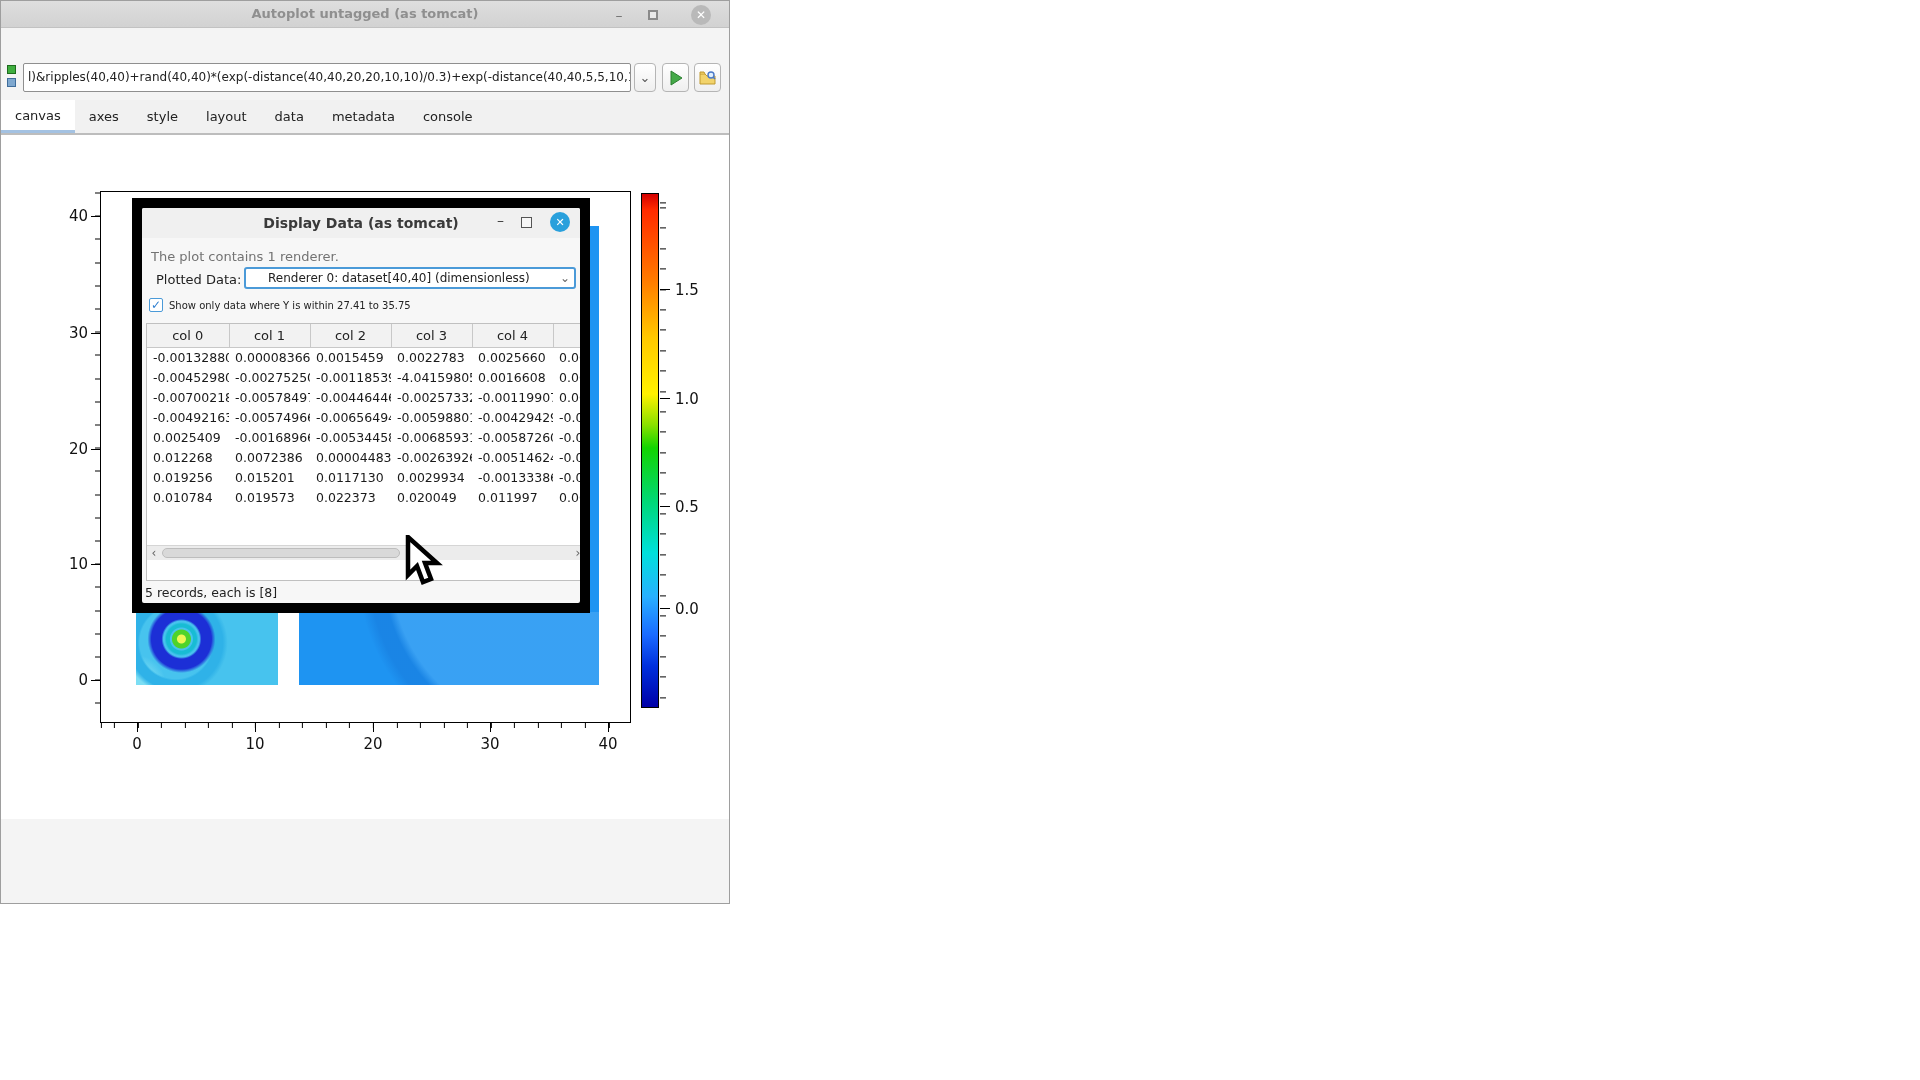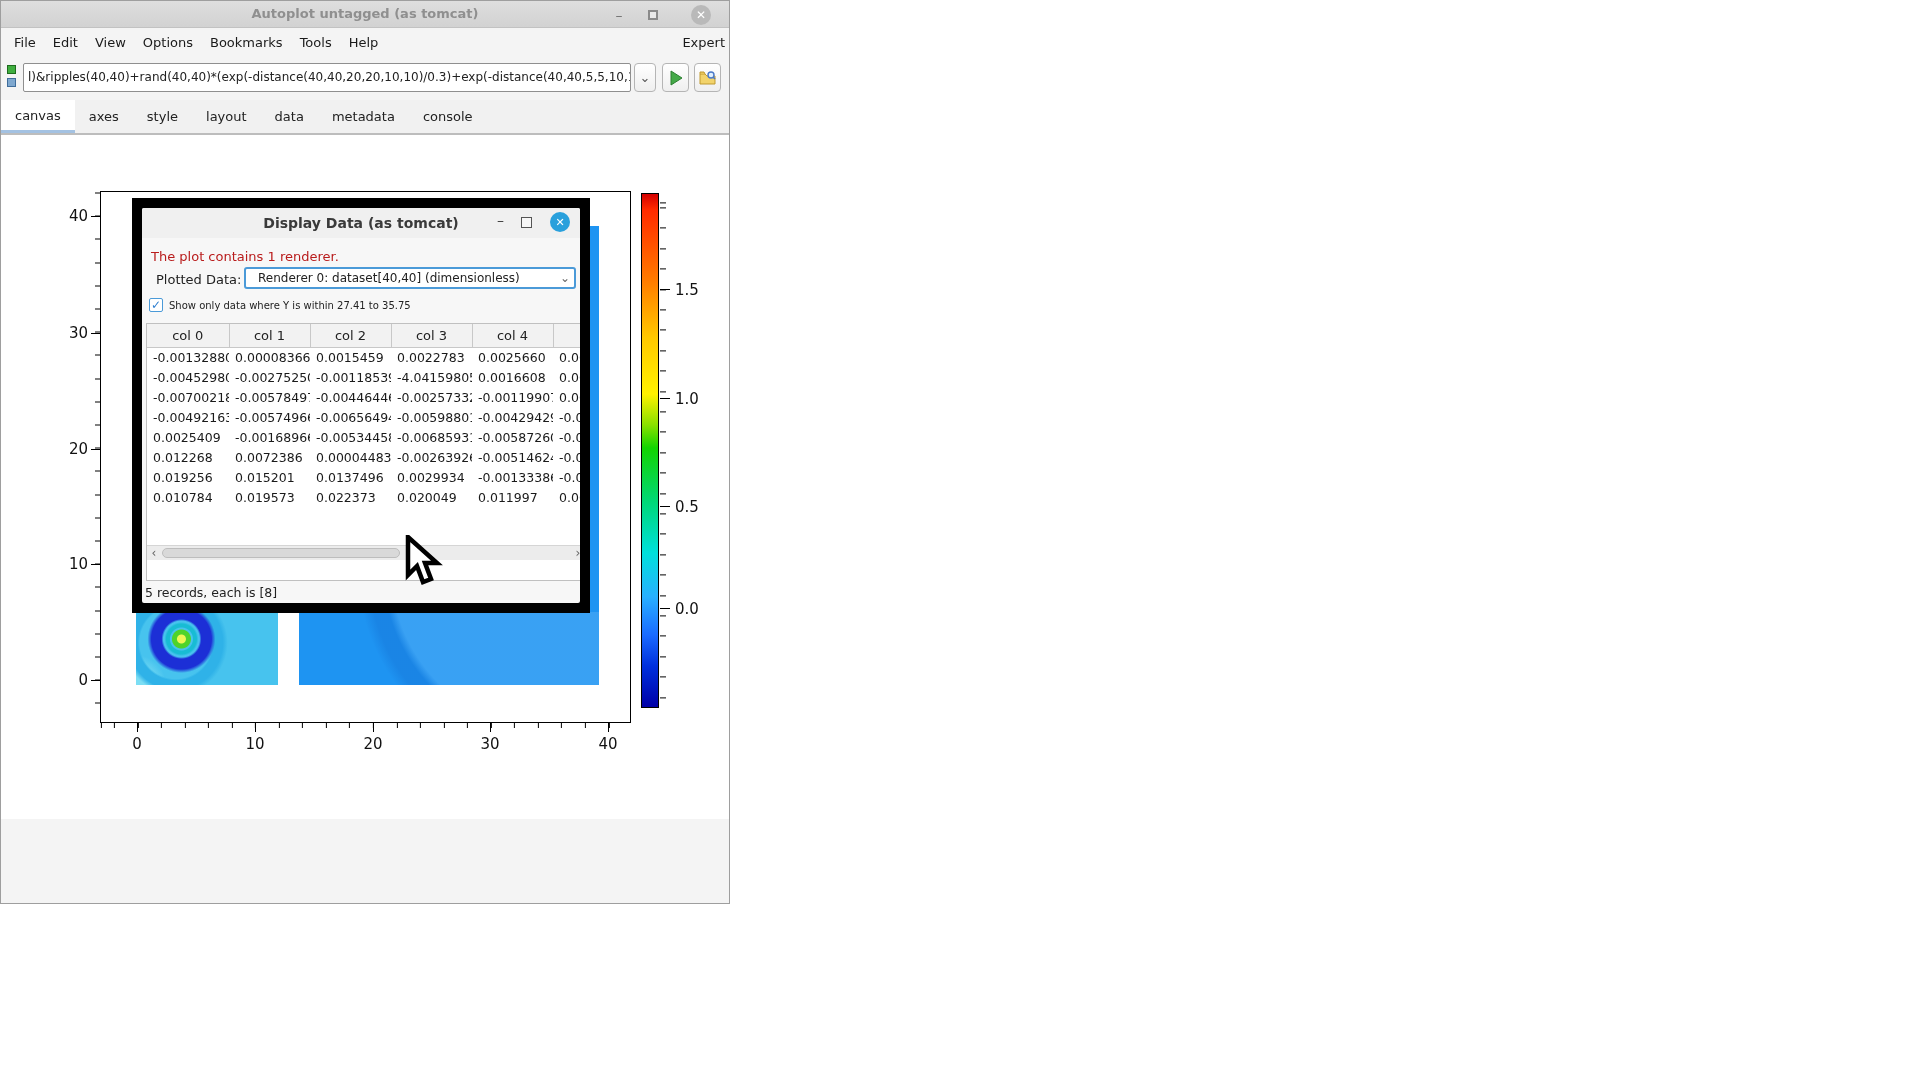--- a/index.html
+++ b/index.html
@@ -110,25 +110,25 @@
                border-radius:2px; overflow:hidden; }
   #dlg-titlebar { position:relative; height:30px; background:#f0f0f0; }
   #dlg-title { position:absolute; left:0; right:0; top:7px; text-align:center;
                font-size:14px; font-weight:bold; color:#3a3a3a; }
   #dlg-min { position:absolute; right:76px; top:4px; color:#444; font-size:14px; }
   #dlg-max { position:absolute; right:48px; top:9px; width:11px; height:11px;
              border:1.5px solid #555; background:#f7f7f7; }
   #dlg-close { position:absolute; right:10px; top:4px; width:20px; height:20px;
                border-radius:50%; background:#29a0dc; color:#fff; font-size:11px;
                font-weight:bold; display:flex; align-items:center; justify-content:center; }
-  #dlg-summary { position:absolute; left:9px; top:41px; font-size:13px; color:#b91c1c; }
+  #dlg-summary { position:absolute; left:9px; top:41px; font-size:13px; color:#737373; }
   #plotted-label { position:absolute; left:14px; top:64px; font-size:13px; color:#222; }
   #plotted-combo { position:absolute; left:102px; top:59px; width:332px; height:22px;
                    background:#fff; border:2px solid #4b9ad8; border-radius:3px;
-                   font-size:12px; color:#222; line-height:18px; padding:0 12px;
+                   font-size:12px; color:#222; line-height:18px; padding:0 22px;
                    white-space:nowrap; overflow:hidden; }
   #combo-chevron { position:absolute; right:4px; top:0; color:#666; font-size:12px; }
   #filter-row { position:absolute; left:7px; top:90px; display:flex; align-items:center; gap:6px; }
   #filter-check { width:14px; height:14px; border:1.5px solid #4b9ad8; border-radius:2px;
                   background:#fff; color:#2f7fd0; font-size:12px; font-weight:bold;
                   display:flex; align-items:center; justify-content:center; }
   #filter-label { font-size:10px; color:#222; }
   
   #dtable { position:absolute; left:4px; top:115px; width:440px; height:258px;
             background:#fff; border:1px solid #c0c0c0; }
@@ -162,30 +162,20 @@
 
   <div id="titlebar">
     <div id="title">Autoplot untagged (as tomcat)</div>
     <div id="w-min" class="winctl">–</div>
     <div id="w-max" class="winctl">
         <span class="box"></span>
       </div>
     <div id="w-close" class="winctl">✕</div>
   </div>
 
-  <div id="menubar">
-    <span class="menu-item">File</span>
-    <span class="menu-item">Edit</span>
-    <span class="menu-item">View</span>
-    <span class="menu-item">Options</span>
-    <span class="menu-item">Bookmarks</span>
-    <span class="menu-item">Tools</span>
-    <span class="menu-item">Help</span>
-    <span id="expert">Expert</span>
-  </div>
 
   <div id="uribar">
     <div id="uri-type-icon">
       <div class="sq1"></div>
       <div class="sq2"></div>
     </div>
     <div id="uri-field">l)&amp;ripples(40,40)+rand(40,40)*(exp(-distance(40,40,20,20,10,10)/0.3)+exp(-distance(40,40,5,5,10,10)/0.2))</div>
     <div id="uri-drop" class="toolbtn">⌄</div>
     <div id="btn-play" class="toolbtn">
       <svg width="16" height="16" viewBox="0 0 16 16">
@@ -340,21 +330,21 @@
                 <td>0.012268</td>
                   <td>0.0072386</td>
                   <td>0.000044839</td>
                   <td>-0.00263926...</td>
                   <td>-0.00514624...</td>
                   <td>-0.0</td>
               </tr>
               <tr>
                 <td>0.019256</td>
                   <td>0.015201</td>
-                  <td>0.0137496</td>
+                  <td>0.0117130</td>
                   <td>0.0029934</td>
                   <td>-0.00133386...</td>
                   <td>-0.0</td>
               </tr>
               <tr>
                 <td>0.010784</td>
                   <td>0.019573</td>
                   <td>0.022373</td>
                   <td>0.020049</td>
                   <td>0.011997</td>

